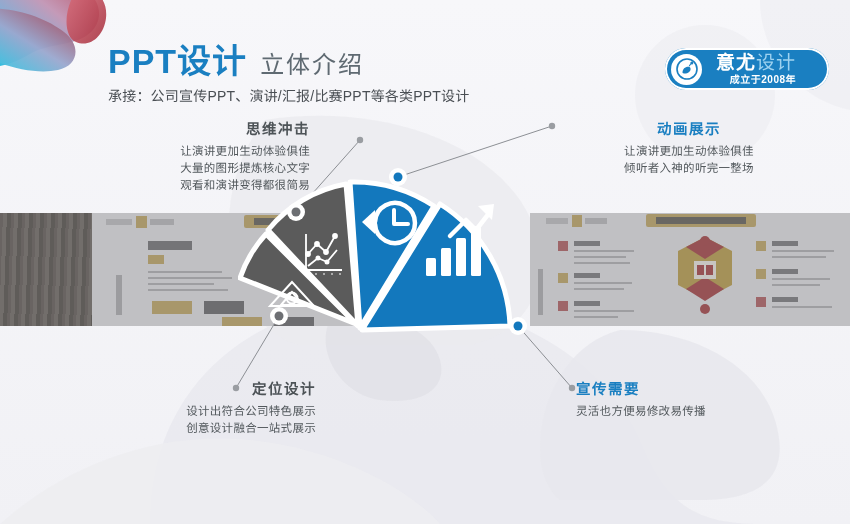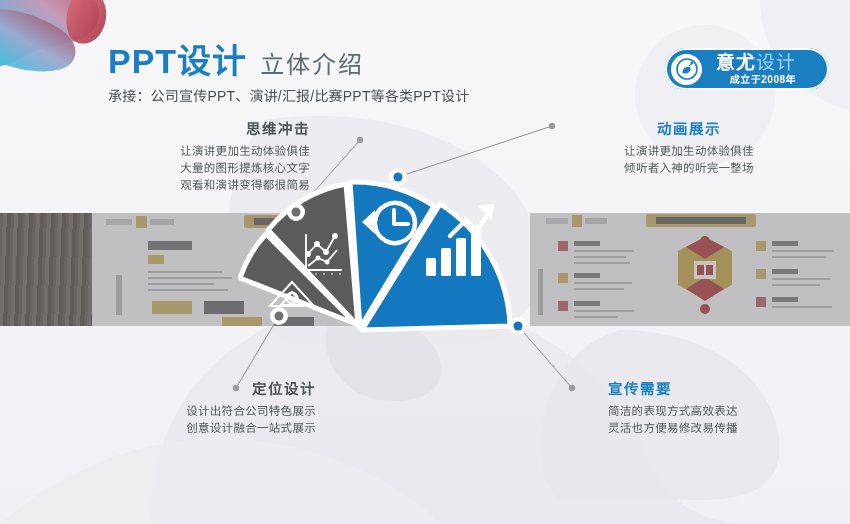--- a/index.html
+++ b/index.html
@@ -63,21 +63,21 @@
   .c-body div{font-size:11.5px;line-height:1.48;letter-spacing:.3px;}
   .dark .c-title{color:#4d5357;}
   .dark .c-body div{color:#52585c;}
   .blue .c-title{color:#1a7fc1;}
   .blue .c-body div{color:#52585c;}
   .ralign{text-align:right;}
 
   .c-tl{left:84px;top:122px;width:226px;}
   .c-tr{left:576px;top:122px;width:226px;text-align:center;}
   .c-bl{left:84px;top:382px;width:232px;}
-  .c-br{left:608px;top:382px;width:232px;}
+  .c-br{left:576px;top:382px;width:232px;}
 
   
   .fan{position:absolute;left:238px;top:158px;width:300px;height:180px;}
 </style>
 </head>
 <body>
 
 <div class="stage">
 
   <svg class="bg-svg" viewBox="0 0 850 524">
@@ -338,18 +338,17 @@
     <div class="c-title">定位设计</div>
     <div class="c-body">
       <div>设计出符合公司特色展示</div>
       <div>创意设计融合一站式展示</div>
     </div>
   </div>
 
   <div class="callout c-br blue">
     <div class="c-title">宣传需要</div>
     <div class="c-body">
-      <div>简洁的表现方式高效表达</div>
       <div>灵活也方便易修改易传播</div>
     </div>
   </div>
 
 </div>
 
 </body></html>

